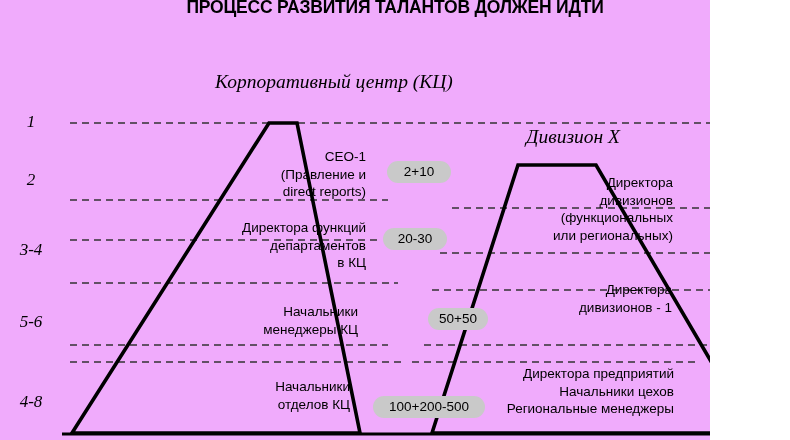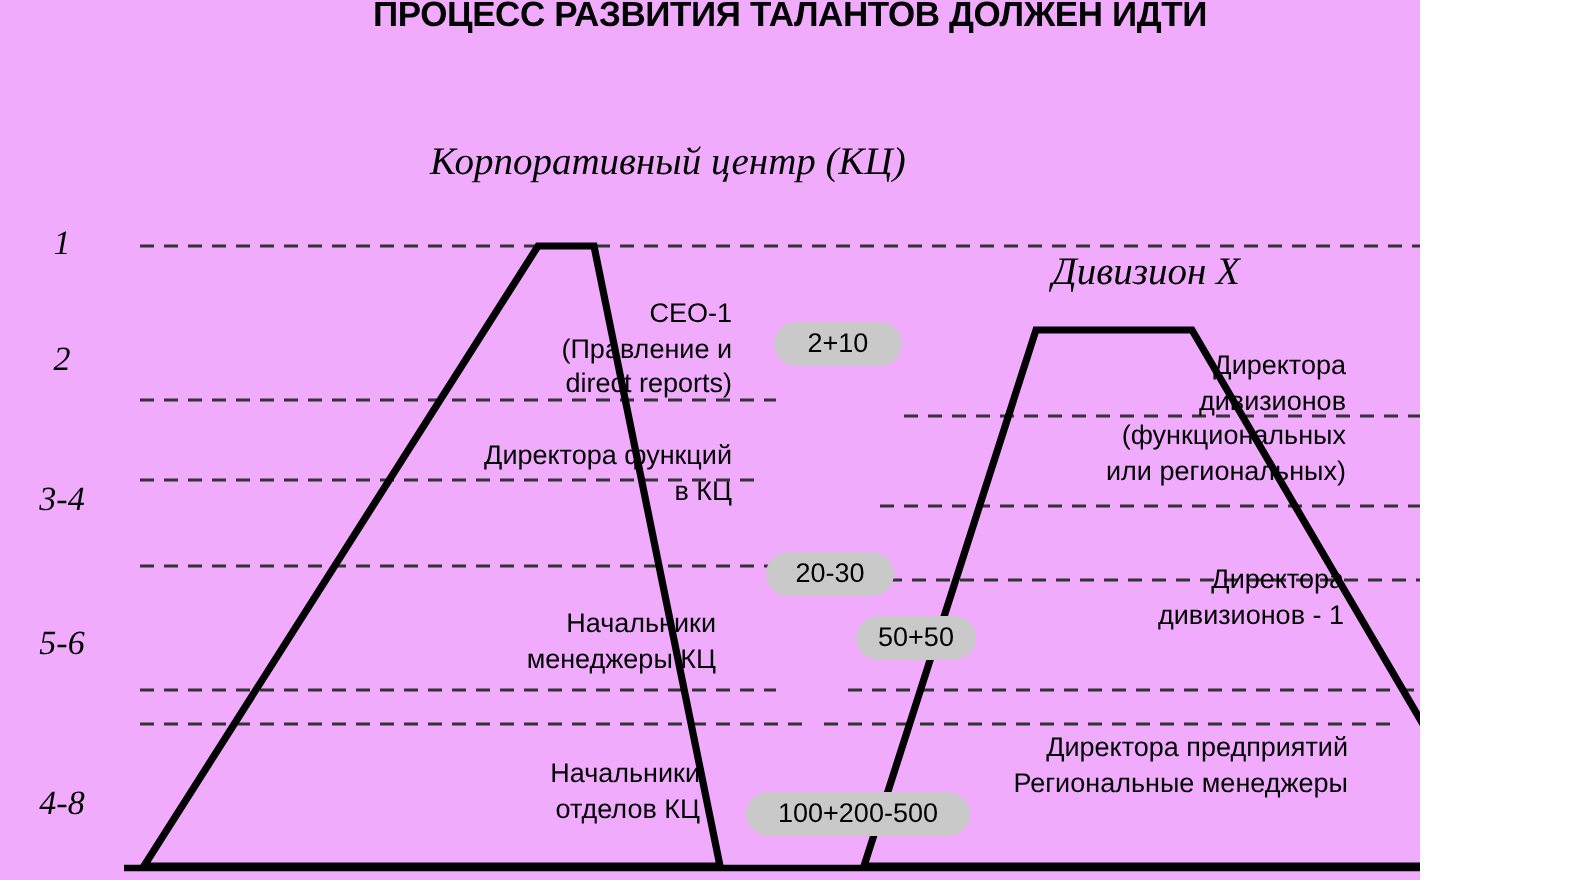--- a/index.html
+++ b/index.html
@@ -160,20 +160,21 @@
   <div class="pyr-caption" id="caption-div">Дивизион X</div>
 
   <div class="blk" style="left:180px; top:148px; width:186px;">
     <span>CEO-1</span>
     <span>(Правление и</span>
     <span>direct reports)</span>
   </div>
 
   <div class="blk" style="left:168px; top:219px; width:198px;">
     <span>Директора функций</span>
+    <span>департаментов</span>
     <span>в КЦ</span>
   </div>
 
   <div class="blk" style="left:160px; top:303px; width:198px;">
     <span>Начальники</span>
     <span>менеджеры КЦ</span>
   </div>
 
   <div class="blk" style="left:152px; top:378px; width:198px;">
     <span>Начальники</span>
@@ -187,21 +188,22 @@
     <span>или региональных)</span>
   </div>
 
   <div class="blk" style="left:462px; top:281px; width:210px;">
     <span>Директора</span>
     <span>дивизионов - 1</span>
   </div>
 
   <div class="blk" style="left:444px; top:365px; width:230px;">
     <span>Директора предприятий</span>
+    <span>Начальники цехов</span>
     <span>Региональные менеджеры</span>
   </div>
 
   <div class="badge" style="left:387px; top:161px; width:64px;">2+10</div>
-  <div class="badge" style="left:383px; top:228px; width:64px;margin-top:48px;">20-30</div>
+  <div class="badge" style="left:383px; top:228px; width:64px;">20-30</div>
   <div class="badge" style="left:428px; top:308px; width:60px;text-align:center;">50+50</div>
   <div class="badge" style="left:373px; top:396px; width:112px;">100+200-500</div>
 
 </div>
 
 </body></html>

